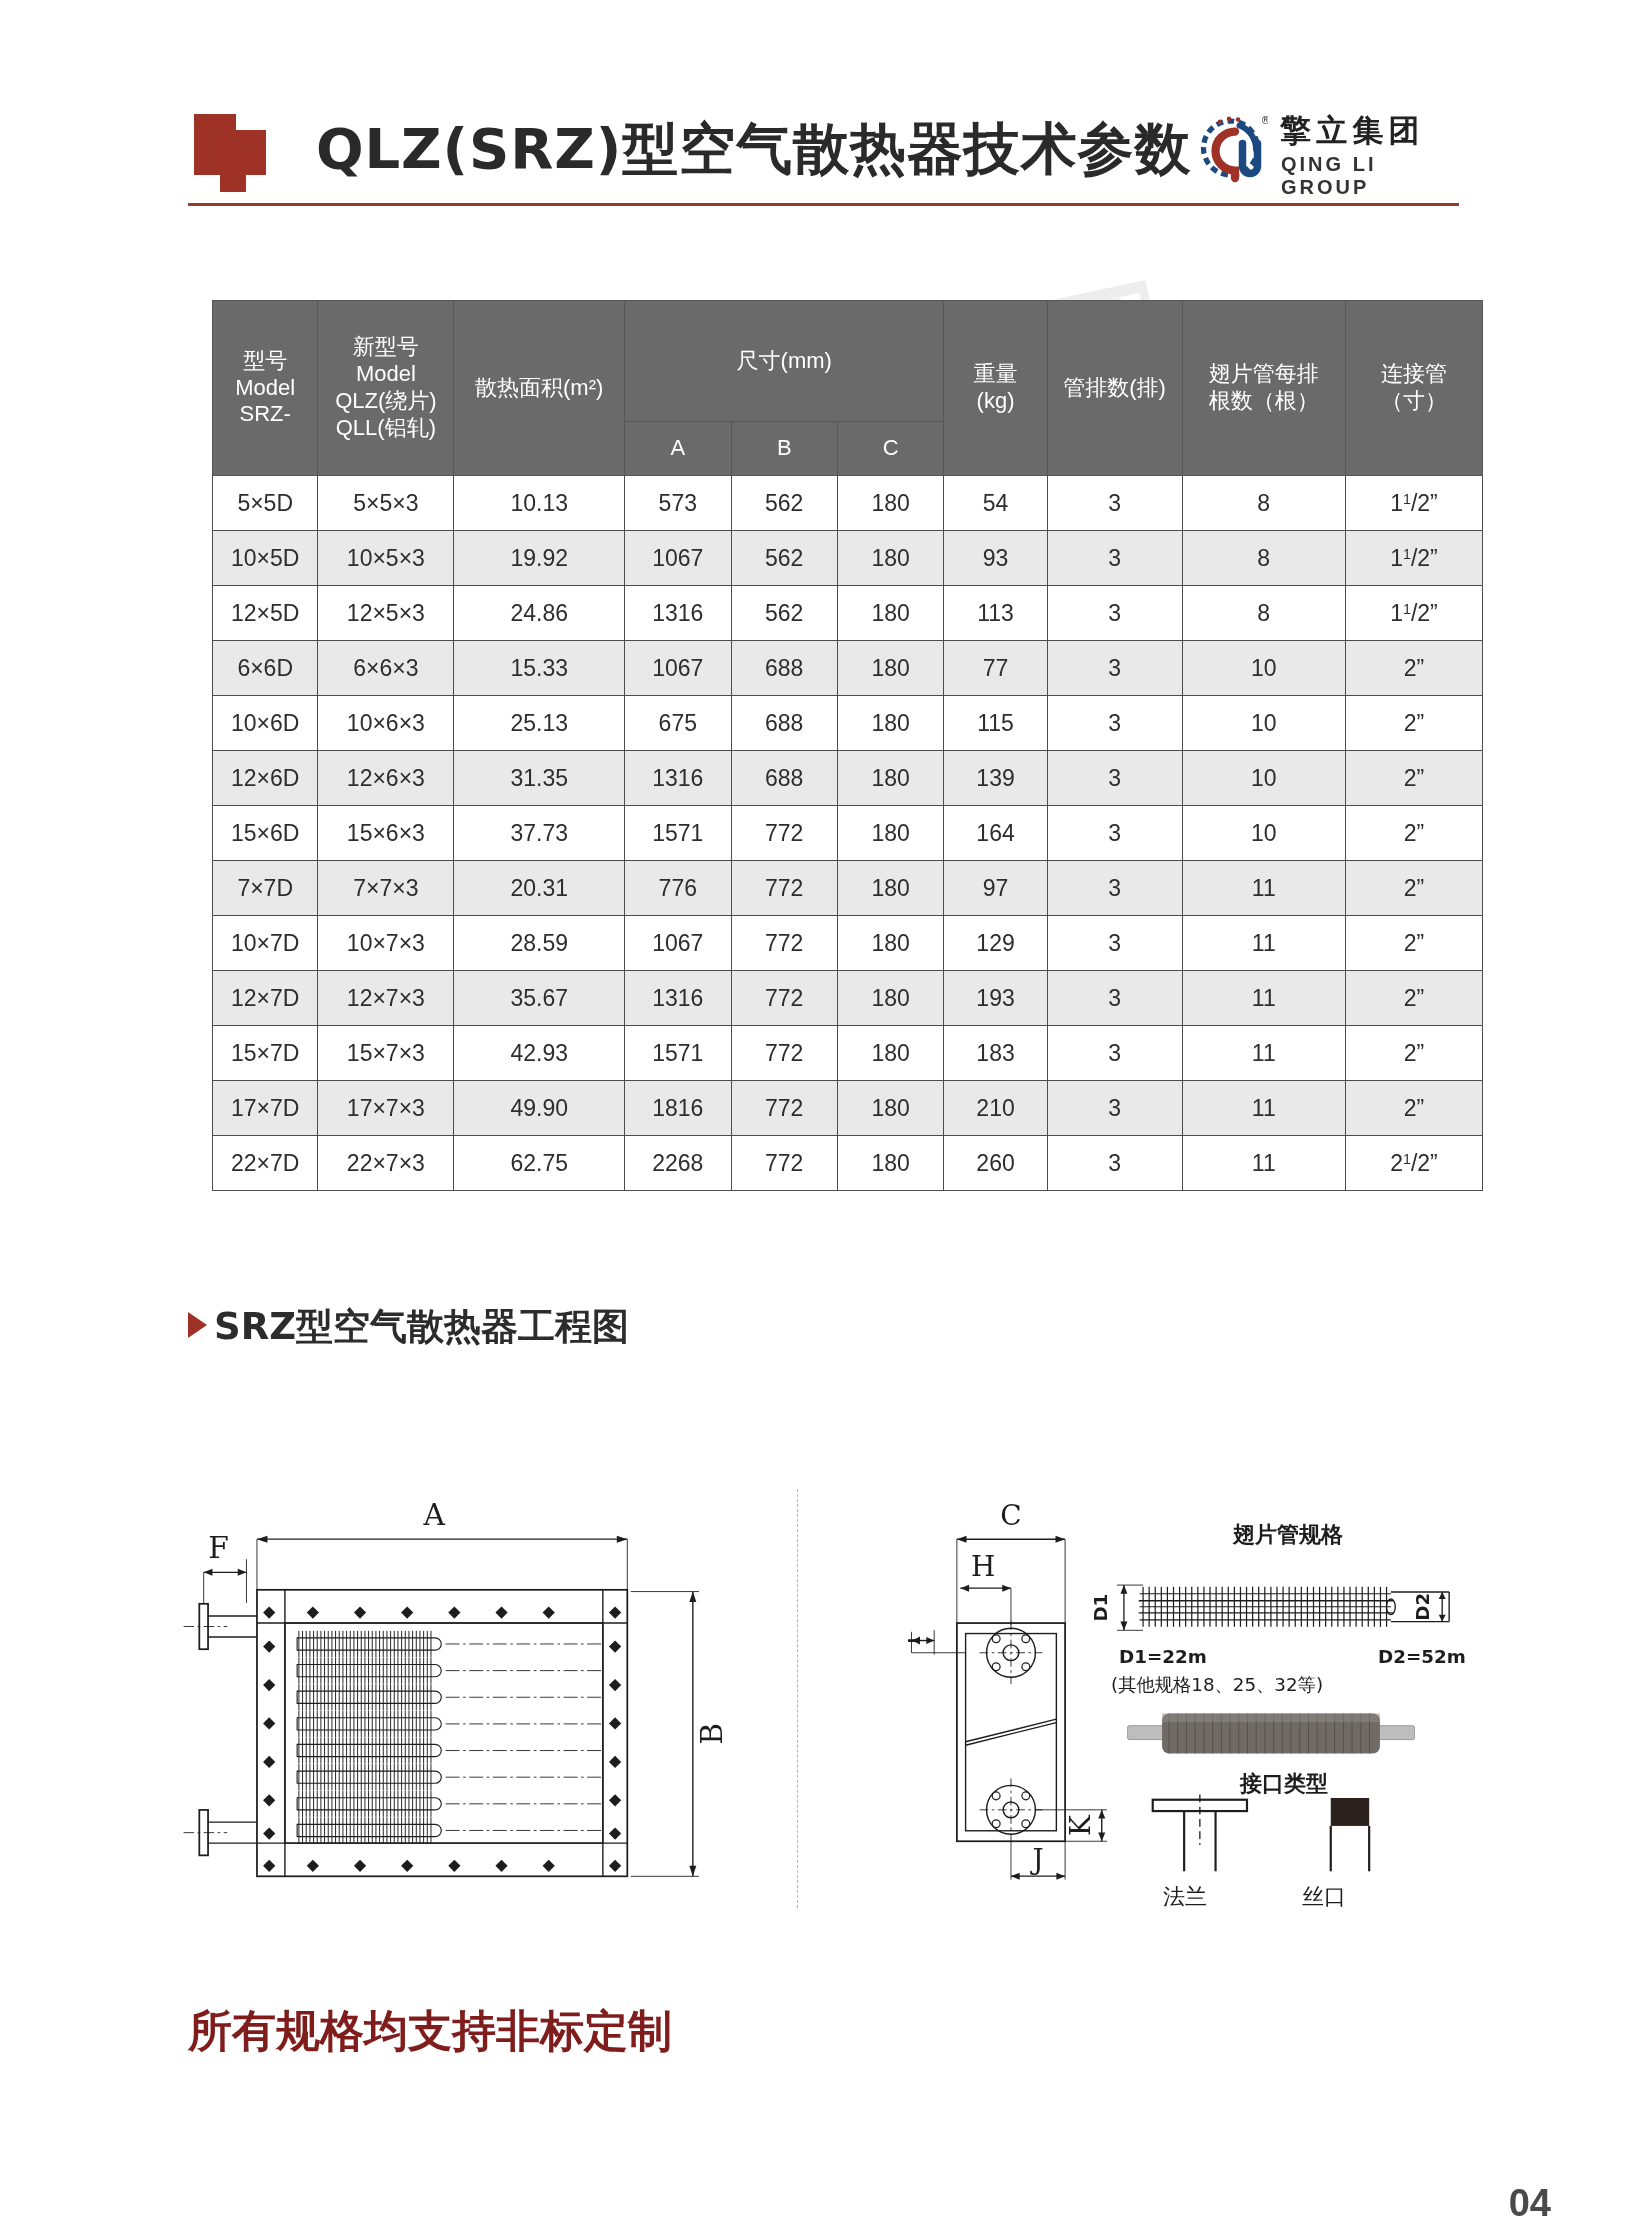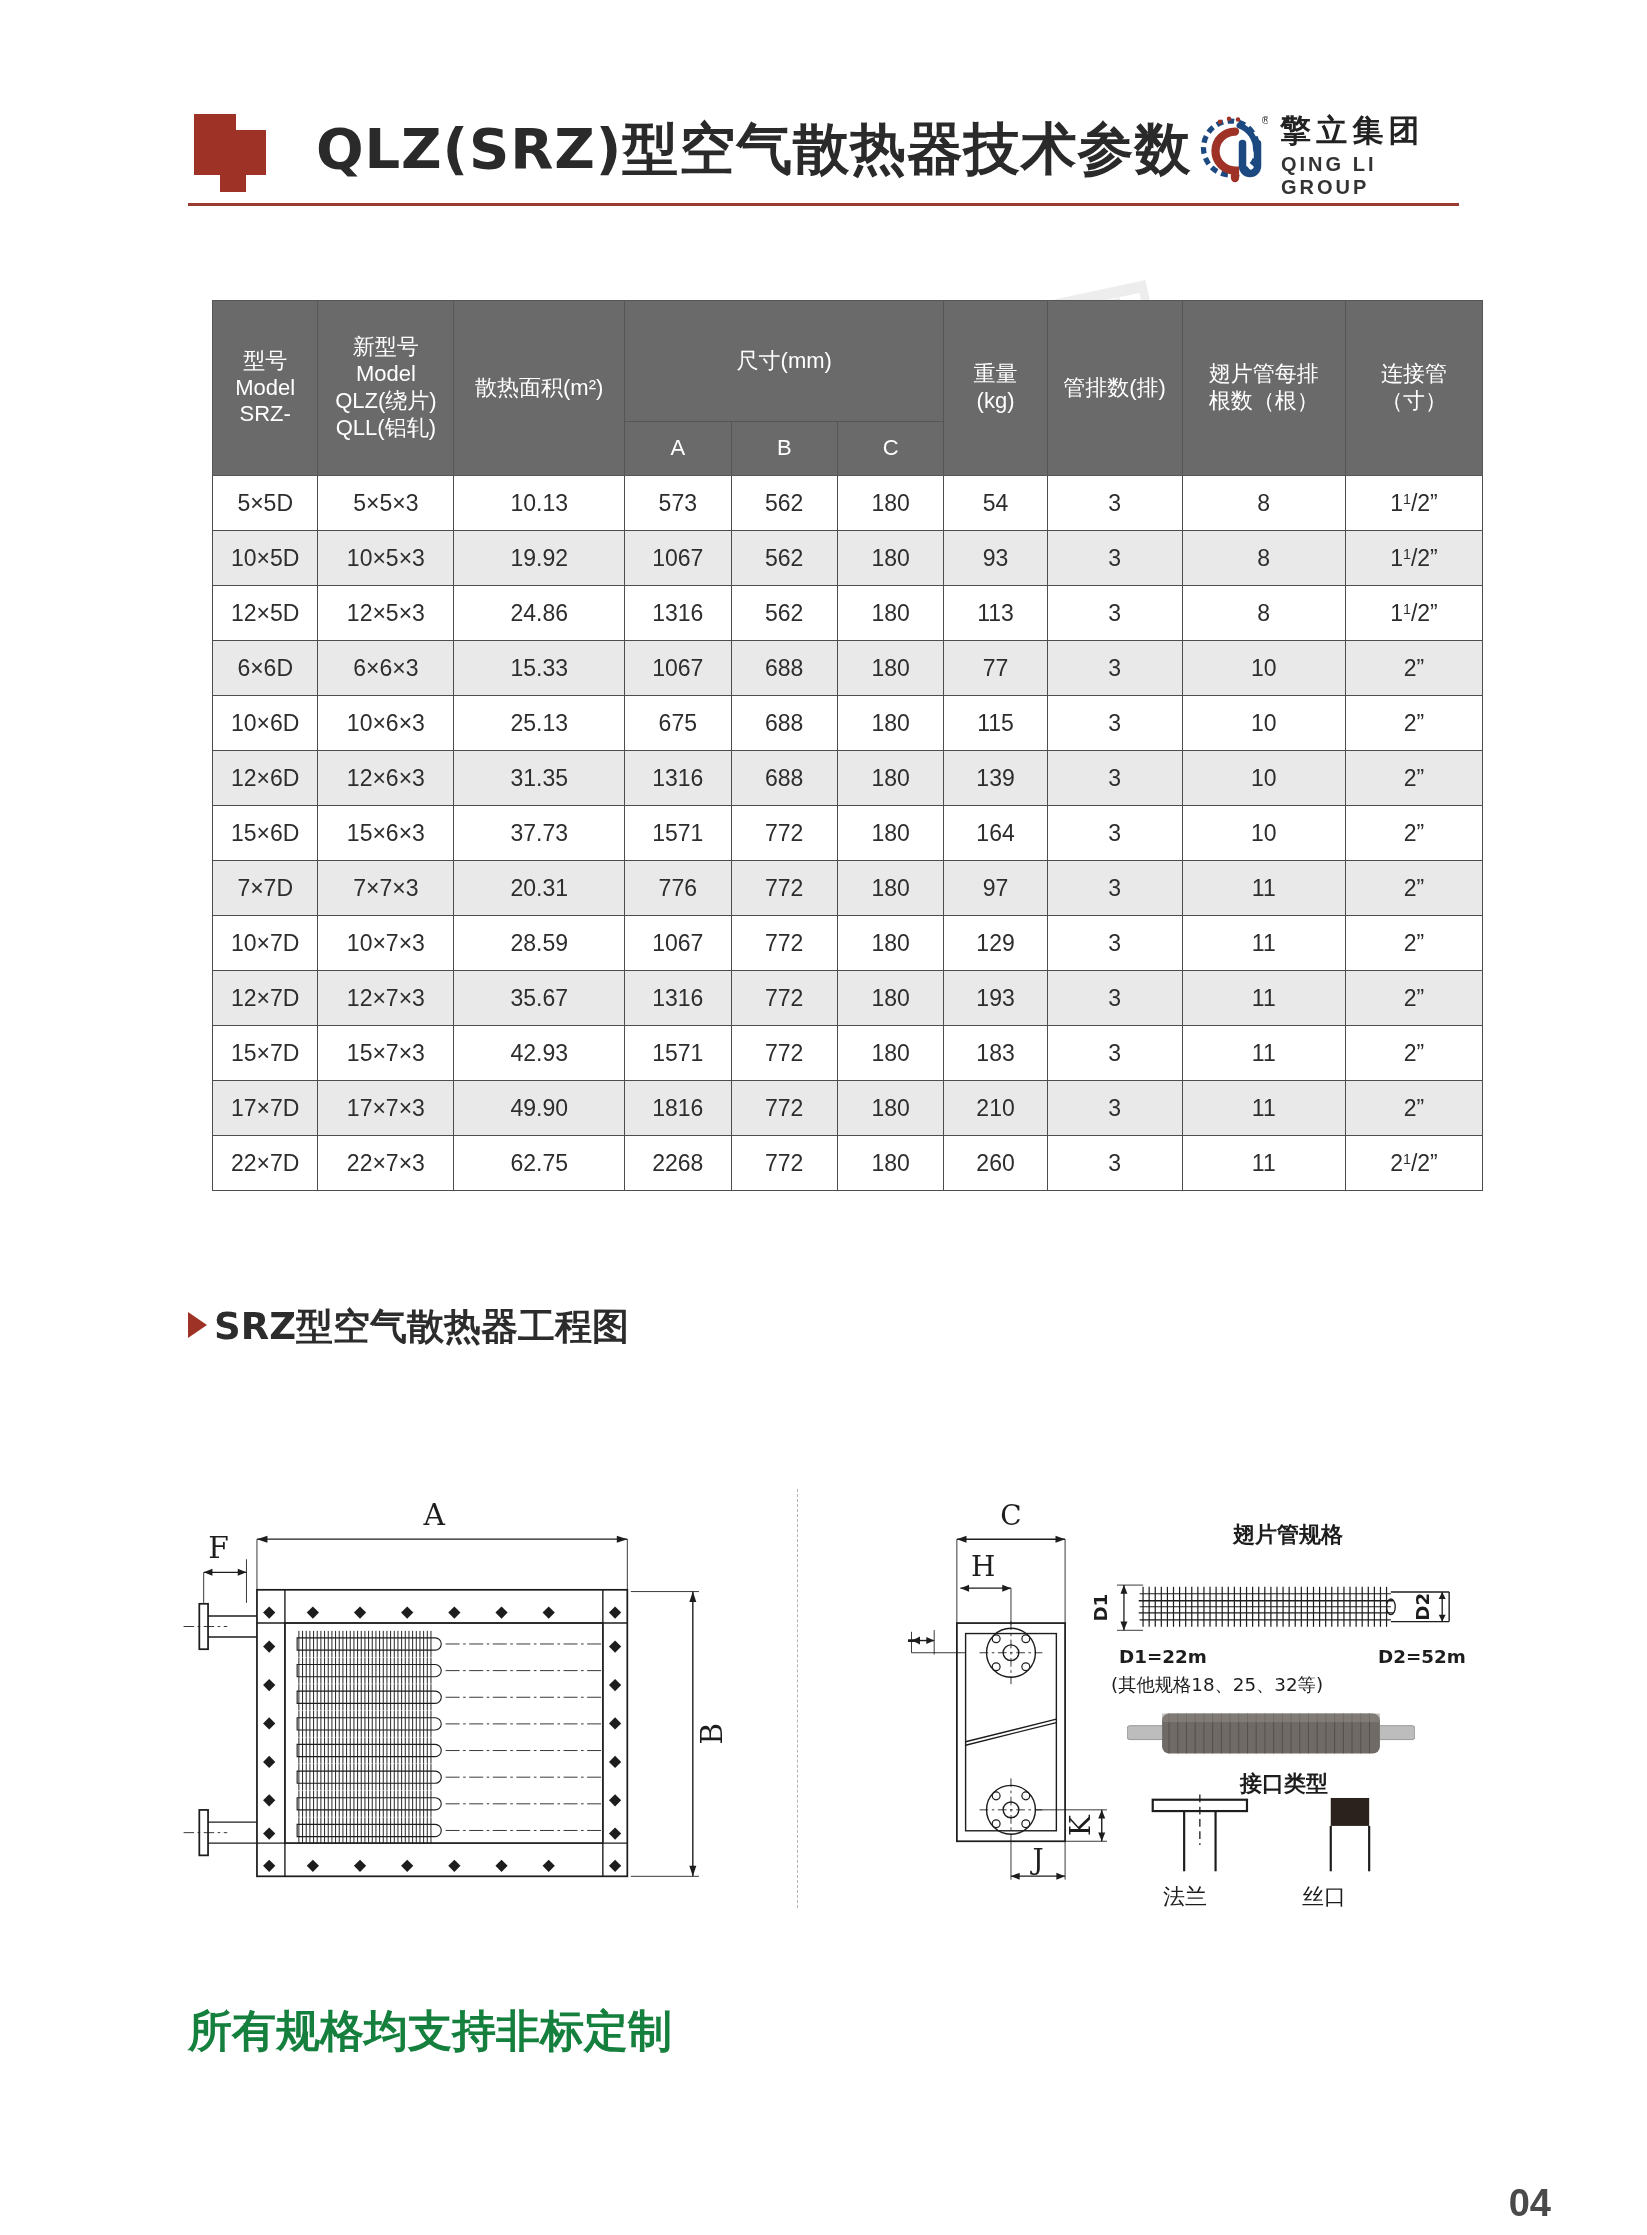--- a/index.html
+++ b/index.html
@@ -99,21 +99,21 @@
   .divider {
     position:absolute; left:797px; top:1489px;
     width:0; height:419px;
     border-left:1.7px dashed #b4b4b4;
   }
   .lbl-cn { position:absolute; font-family:"DejaVu Sans","Liberation Sans",sans-serif; color:#1d1d1d; }
 
   
   .footer-note {
     position:absolute; left:188px; top:2002px;
-    font-size:44px; font-weight:bold; color:#15803d; white-space:nowrap;
+    font-size:44px; font-weight:bold; color:#7f1d1d; white-space:nowrap;
     font-family:Liberation Mono, monospace;
   }
   .page-no {
     position:absolute; right:96px; top:2142px;
     font-size:38px; font-weight:bold; color:#4a4a4a;margin-top:40px;
   }
 </style>
 </head>
 <body>
 

